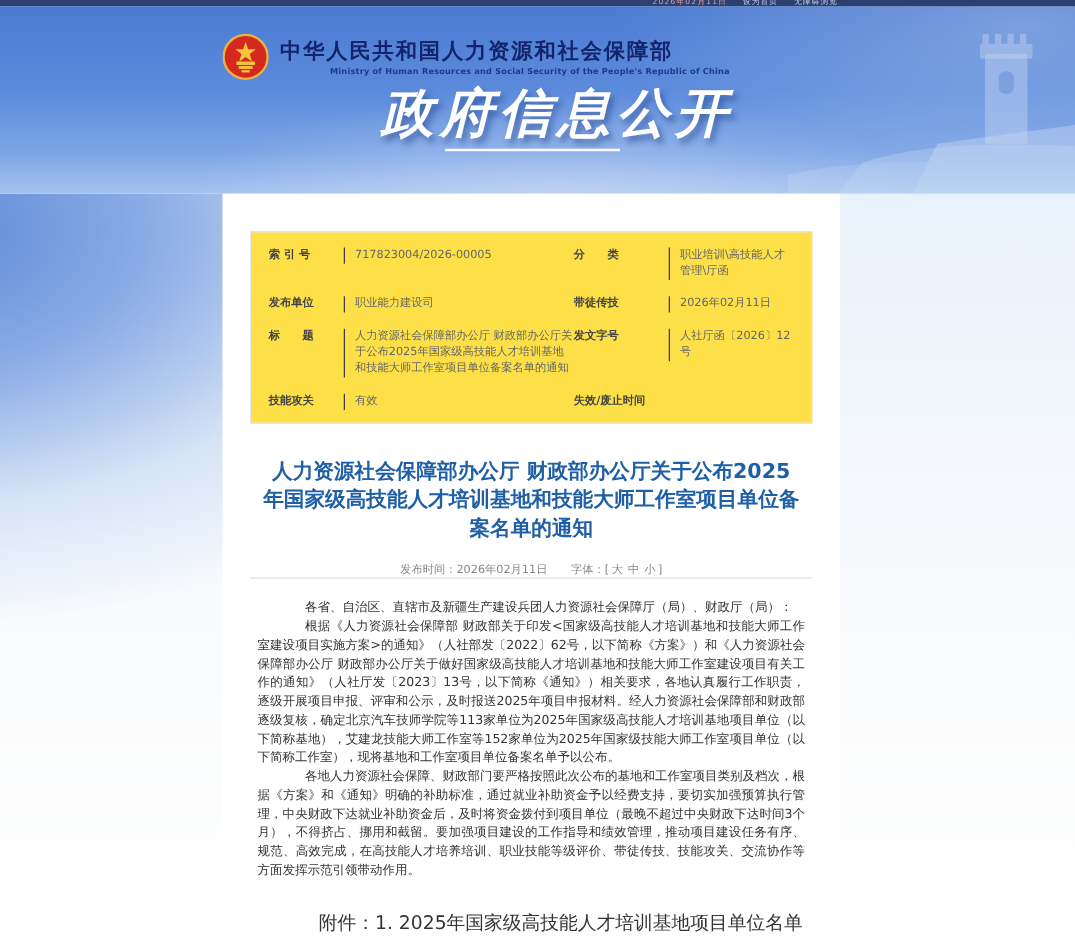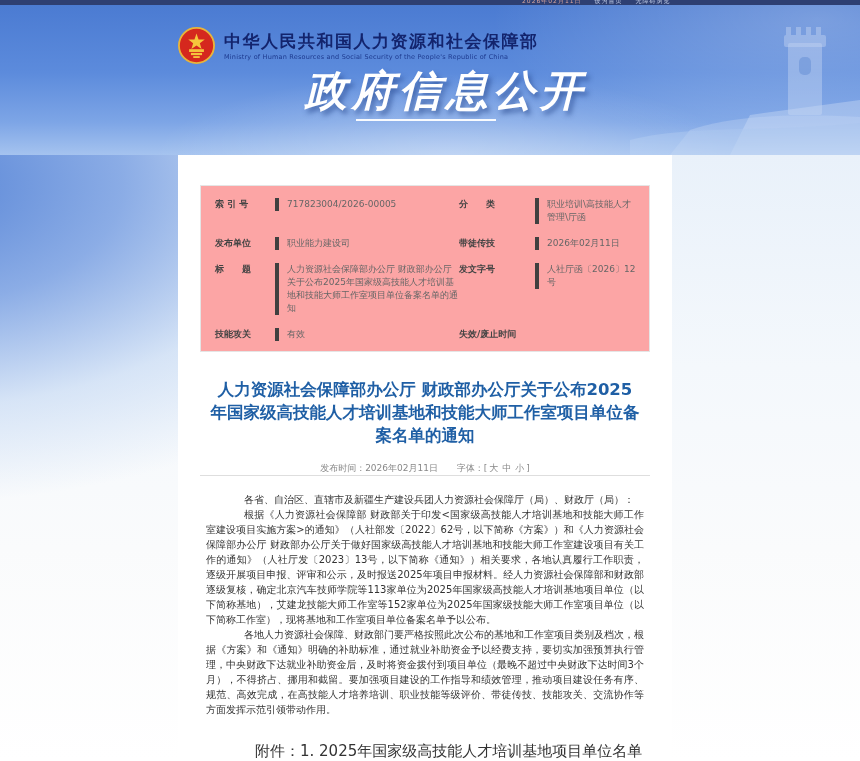--- a/index.html
+++ b/index.html
@@ -30,21 +30,21 @@
       radial-gradient(ellipse 420px 120px at 52% 102%, rgba(255,255,255,0.30) 0%, rgba(255,255,255,0) 70%),
       radial-gradient(ellipse 500px 200px at 95% 10%, rgba(255,255,255,0.25) 0%, rgba(255,255,255,0) 65%);
   }
   .greatwall{position:absolute;right:0;top:0;height:150px;width:230px;opacity:.55;}
   .logo-row{position:absolute;left:178px;top:22px;display:flex;align-items:center;}
   .emblem{width:37px;height:37px;margin-right:9px;flex:0 0 auto;}
   .ministry-cn{
     font-size:17px;font-weight:bold;color:#13246d;letter-spacing:1.5px;line-height:20px;
   }
   .ministry-en{
-    font-size:6.5px;font-weight:normal;color:#1d3a8f;letter-spacing:.2px;margin-top:2px;
+    font-size:6.5px;font-weight:bold;color:#1d3a8f;letter-spacing:.2px;margin-top:2px;margin-left:40px;
   }
   .banner-title{
     position:absolute;top:58px;left:16px;width:860px;text-align:center;
     font-size:42px;font-weight:bold;font-style:italic;color:#ffffff;letter-spacing:5px;
     text-shadow:3px 4px 5px rgba(20,50,120,0.5);
   }
   .banner-underline{
     position:absolute;top:114px;left:356px;width:140px;height:2px;
     background:rgba(255,255,255,0.95);
   }
@@ -56,28 +56,28 @@
         rgba(77,125,212,0.95) 0%, rgba(122,160,226,0.85) 28%,
         rgba(190,212,242,0.55) 52%, rgba(235,243,251,0) 74%),
       linear-gradient(180deg,#e9f1fa 0%,#f4f8fc 35%,#fafbfc 65%,#ffffff 100%);
   }
   
   .card{
     position:absolute;left:178px;top:155px;width:494px;height:606px;background:#ffffff;
   }
   
   .meta-box{
-    margin:30px 22px 0 22px;border:1px solid #e5e5e5;background:#fca5a5;
+    margin:30px 22px 0 22px;border:1px solid #e5e5e5;background:#fde047;
     padding:12px 14px 10px 14px;
     display:grid;grid-template-columns:54px 190px 70px 108px;
     row-gap:13px;align-items:start;
     font-size:9px;line-height:13px;
   }
   .meta-box .l{font-weight:bold;color:#444;}
-  .meta-box .v{color:#666;border-left:4px solid #404040;padding-left:8px;margin-left:6px;}
+  .meta-box .v{color:#666;border-left:1px solid #404040;padding-left:8px;margin-left:6px;}
   
   .article-title{
     margin:26px 32px 0 32px;text-align:center;
     color:#1f5fa5;font-size:16.5px;font-weight:bold;line-height:23px;
   }
   .pub-bar{
     margin:15px 22px 0 22px;text-align:center;font-size:9px;color:#888;
     border-bottom:1px solid #dedede;
   }
   .pub-bar .seg{margin:0 8px;}

